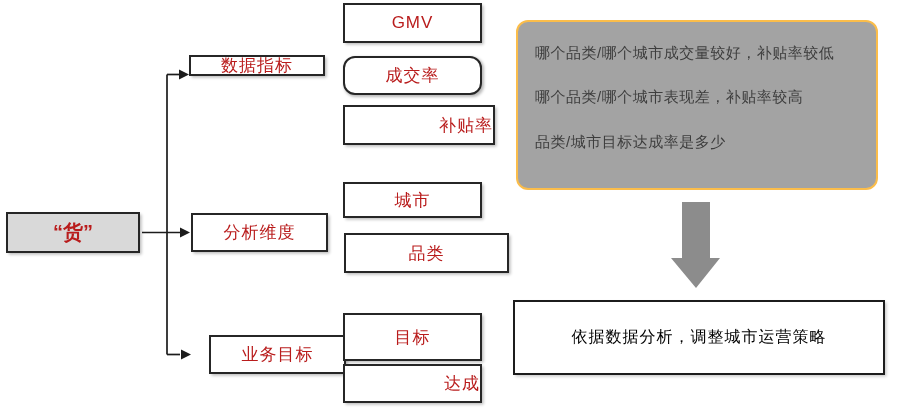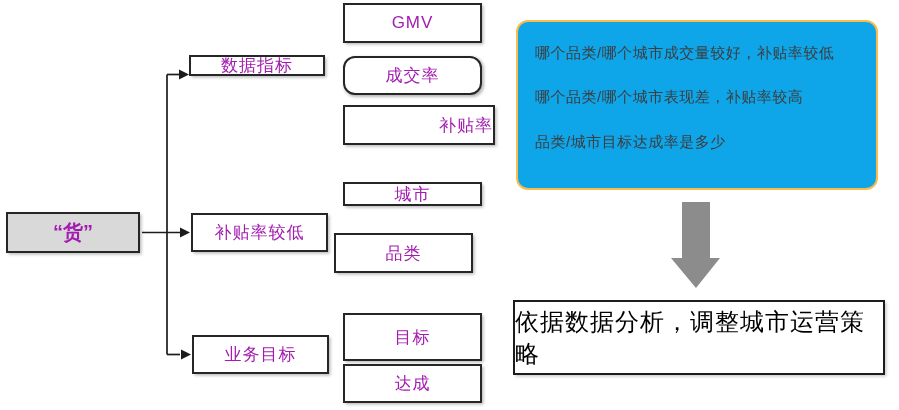--- a/index.html
+++ b/index.html
@@ -2,53 +2,53 @@
 <html><head>
 <meta charset="utf-8">
 <style>
   * { margin:0; padding:0; box-sizing:border-box; }
   body { background:#fff; font-family:"Liberation Sans", sans-serif; }
   .canvas {
     position:relative; width:899px; height:410px; background:#ffffff; overflow:hidden;
   }
   .node {
     position:absolute; display:flex; align-items:center; justify-content:center;
-    background:#fff; border:2px solid #262626; color:#a21caf;
+    background:#fff; border:2px solid #262626; color:#b91c1c;
     box-shadow:1.5px 1.5px 3px rgba(0,0,0,0.28);
     font-size:17px; letter-spacing:1px;
   }
   .root-node {
     left:6px; top:212px; width:134px; height:41px;
     background:#d9d9d9; font-size:20px; font-weight:600; letter-spacing:0;
   }
   .branch-0 { left:189px; top:55px;  width:136px; height:21px; }
   .branch-1 { left:191px; top:213px; width:137px; height:39px; }
-  .branch-2 { left:192px; top:335px; width:137px; height:39px; }
+  .branch-2 { left:209px; top:335px; width:137px; height:39px; }
   .leaf-0 { left:343px; top:3px;   width:139px; height:40px; }
   .leaf-1 { left:343px; top:56px;  width:139px; height:39px;border-radius:12px; }
   .leaf-2 { left:343px; top:105px; width:152px; height:40px;justify-content:flex-end; }
-  .leaf-3 { left:343px; top:182px; width:139px; height:24px; }
-  .leaf-4 { left:334px; top:233px; width:139px; height:40px; }
+  .leaf-3 { left:343px; top:182px; width:139px; height:36px; }
+  .leaf-4 { left:344px; top:233px; width:165px; height:40px; }
   .leaf-5 { left:343px; top:313px; width:139px; height:48px; }
-  .leaf-6 { left:343px; top:364px; width:139px; height:39px; }
+  .leaf-6 { left:343px; top:364px; width:139px; height:39px;justify-content:flex-end; }
   .callout {
     position:absolute; left:516px; top:20px; width:362px; height:170px;
-    border:2px solid #FBBD4A; border-radius:12px; background:#0ea5e9;
+    border:2px solid #FBBD4A; border-radius:12px; background:#a3a3a3;
     padding:21px 16px 0 17px;
   }
   .callout p {
     font-size:15px; color:#3d3d3d; margin-bottom:24px; line-height:1.35;
     letter-spacing:0.5px; white-space:nowrap;
   }
   .connectors, .big-arrow { position:absolute; left:0; top:0; }
   .big-arrow { left:670px; top:202px; }
   .conclusion {
     position:absolute; left:513px; top:300px; width:372px; height:75px;
     border:2px solid #1c1c1c; background:#fff; display:flex;
-    align-items:center; justify-content:center; font-size:24px; color:#000;
+    align-items:center; justify-content:center; font-size:16px; color:#000;
     letter-spacing:1px; box-shadow:1.5px 1.5px 3px rgba(0,0,0,0.22);
   }
 </style>
 </head>
 <body>
 
 <div class="canvas">
 
   <svg class="connectors" width="899" height="410" viewBox="0 0 899 410">
     <g stroke="#1c1c1c" stroke-width="1.7" fill="none">
@@ -65,21 +65,21 @@
   </svg>
 
   <div class="node root-node">
     <span>“货”</span>
   </div>
 
   <div class="node branch-0">
     <span>数据指标</span>
   </div>
   <div class="node branch-1">
-    <span>补贴率较低</span>
+    <span>分析维度</span>
   </div>
   <div class="node branch-2">
     <span>业务目标</span>
   </div>
 
   <div class="node leaf-0">
     <span>GMV</span>
   </div>
   <div class="node leaf-1">
     <span>成交率</span>

